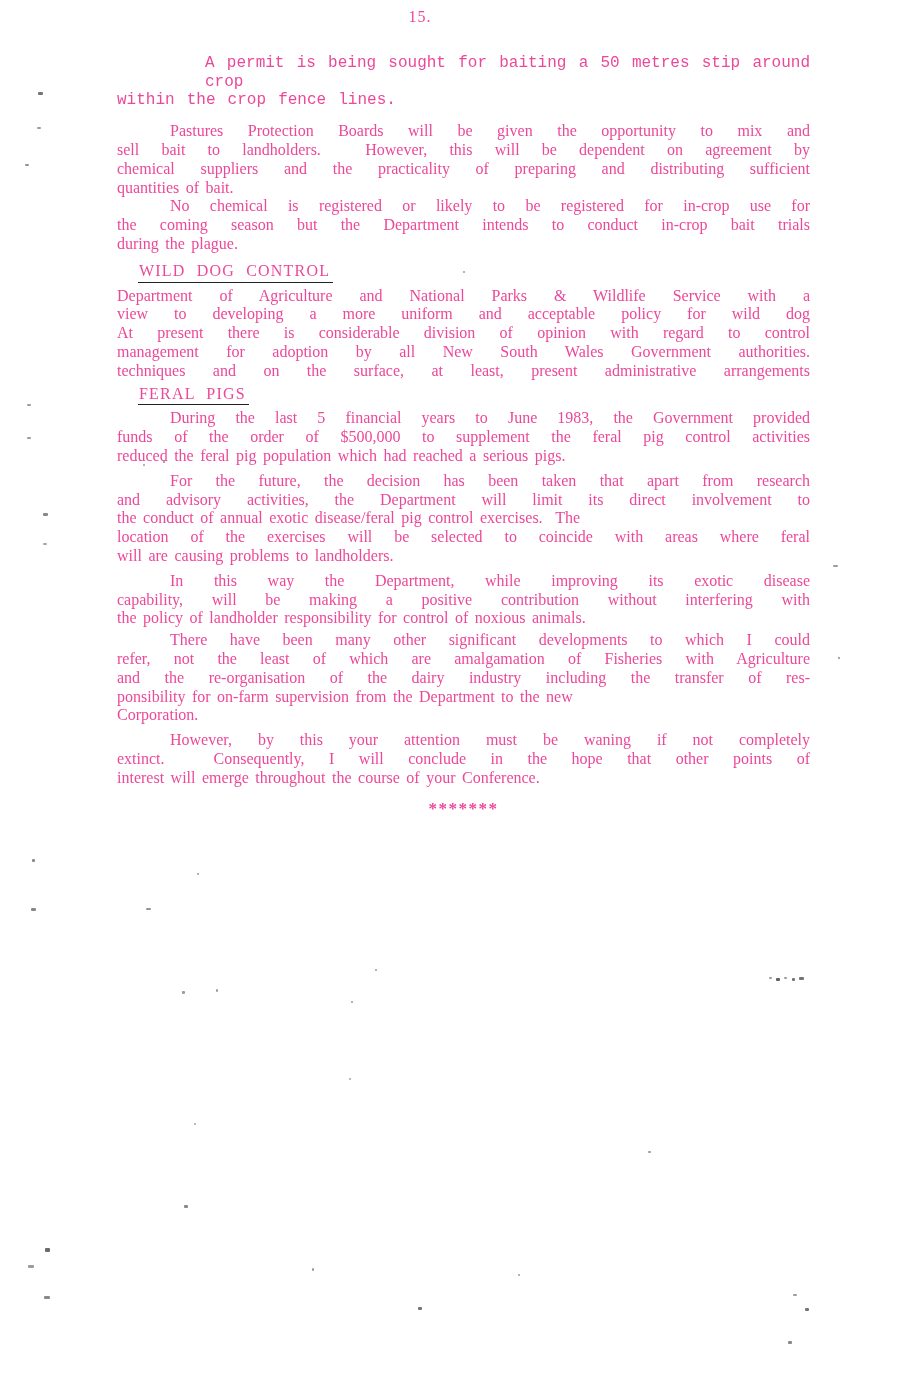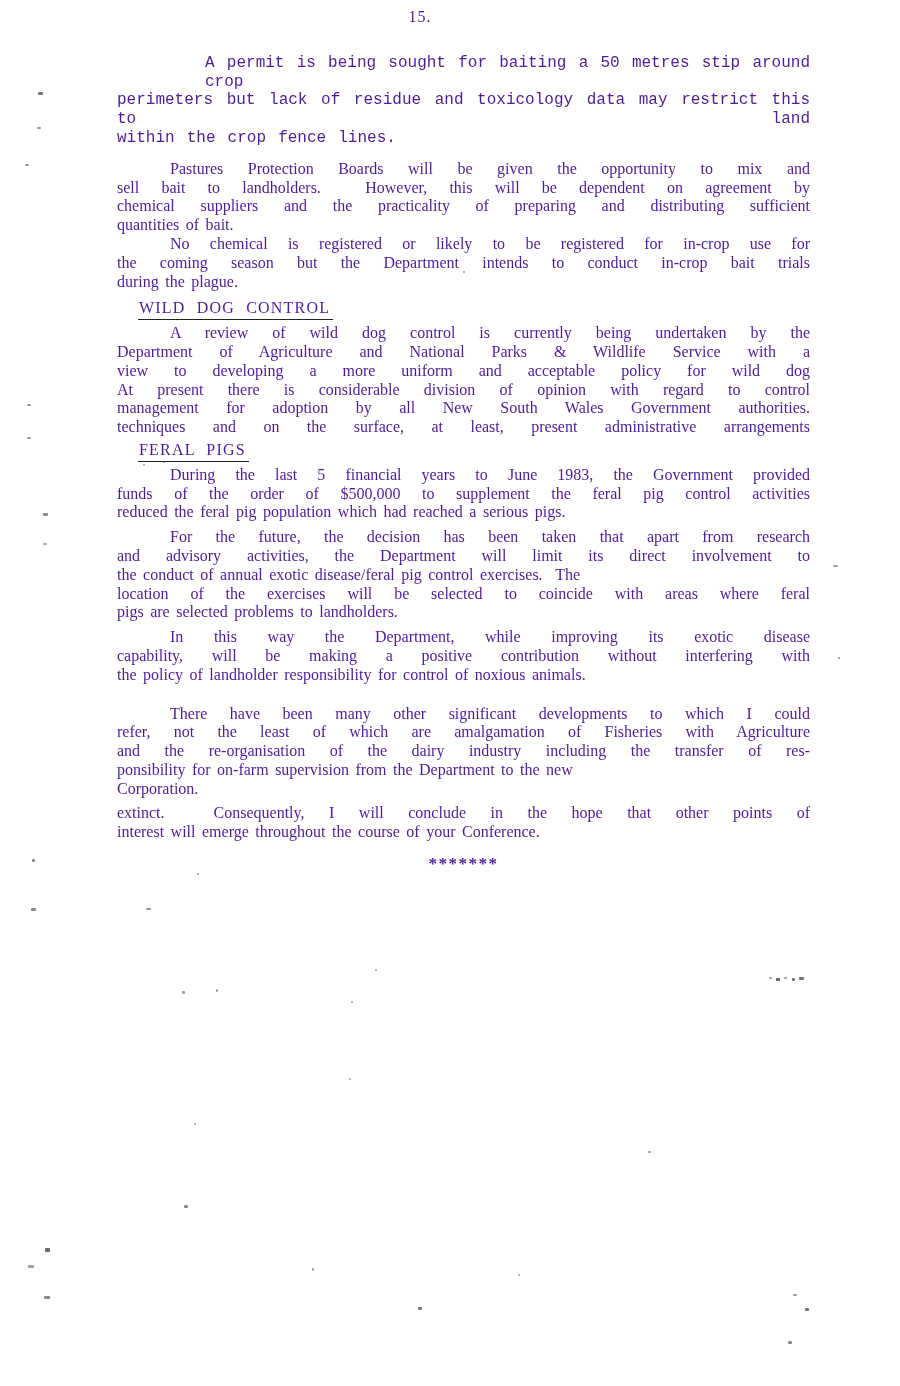--- a/index.html
+++ b/index.html
@@ -1,19 +1,19 @@
 <!DOCTYPE html>
 <html><head>
 <meta charset="utf-8">
 <style>
   html,body{margin:0;padding:0;background:#ffffff;}
   .page{
     position:relative;width:900px;height:1386px;background:#ffffff;
     font-family:"Liberation Serif","DejaVu Serif",serif;
-    color:#4c1d95;overflow:hidden;
+    color:#ec4899;overflow:hidden;
   }
   .content{position:absolute;left:117px;top:8px;width:693px;}
   .page-number{
     width:606px;text-align:center;font-size:16px;line-height:18.8px;
     letter-spacing:1px;
   }
   .section{font-size:16px;line-height:18.8px;word-spacing:2.5px;}
   .pline{text-align:justify;text-align-last:justify;}
   .pline.first{padding-left:53px;}
   .paragraph.deep .pline.first{padding-left:88px;}
@@ -31,69 +31,68 @@
 </head>
 <body>
 
 <div class="page">
   <div class="content">
     <div class="page-number">15.</div>
 
     <div>
         <div class="section paragraph deep" style="margin-top: 27px; font-family: Liberation Mono, monospace;">
           <div class="pline first">A permit is being sought for baiting a 50 metres stip around crop</div>
-          <div class="pline">perimeters but lack of residue and toxicology data may restrict this to land</div>
           <div class="pline last">within the crop fence lines.</div>
         </div>
         <div class="section paragraph" style="margin-top: 12px;">
           <div class="pline first">Pastures Protection Boards will be given the opportunity to mix and</div>
           <div class="pline">sell bait to landholders.&nbsp; However, this will be dependent on agreement by</div>
           <div class="pline">chemical suppliers and the practicality of preparing and distributing sufficient</div>
           <div class="pline last">quantities of bait.</div>
         </div>
         <div class="section paragraph" style="">
           <div class="pline first">No chemical is registered or likely to be registered for in-crop use for</div>
           <div class="pline">the coming season but the Department intends to conduct in-crop bait trials</div>
           <div class="pline last">during the plague.</div>
         </div>
         <div class="section heading" style="margin-top: 8px;"><span class="heading-text">WILD DOG CONTROL</span></div>
         <div class="section paragraph" style="margin-top: 4px;">
-          <div class="pline first">A review of wild dog control is currently being undertaken by the</div>
           <div class="pline">Department of Agriculture and National Parks &amp; Wildlife Service with a</div>
           <div class="pline">view to developing a more uniform and acceptable policy for wild dog</div>
           <div class="pline">At present there is considerable division of opinion with regard to control</div>
           <div class="pline">management for adoption by all New South Wales Government authorities.</div>
           <div class="pline">techniques and on the surface, at least, present administrative arrangements</div>
         </div>
         <div class="section heading" style="margin-top: 4px;"><span class="heading-text">FERAL PIGS</span></div>
         <div class="section paragraph" style="margin-top: 4px;">
           <div class="pline first">During the last 5 financial years to June 1983, the Government provided</div>
           <div class="pline">funds of the order of $500,000 to supplement the feral pig control activities</div>
           <div class="pline last">reduced the feral pig population which had reached a serious pigs.</div>
         </div>
         <div class="section paragraph" style="margin-top: 6px;">
           <div class="pline first">For the future, the decision has been taken that apart from research</div>
           <div class="pline">and advisory activities, the Department will limit its direct involvement to</div>
           <div class="pline nojust">the conduct of annual exotic disease/feral pig control exercises.&nbsp; The</div>
           <div class="pline">location of the exercises will be selected to coincide with areas where feral</div>
-          <div class="pline last">pigs are selected problems to landholders.</div>
+          <div class="pline last">will are causing problems to landholders.</div>
         </div>
         <div class="section paragraph" style="margin-top: 6px;">
           <div class="pline first">In this way the Department, while improving its exotic disease</div>
           <div class="pline">capability, will be making a positive contribution without interfering with</div>
           <div class="pline last">the policy of landholder responsibility for control of noxious animals.</div>
         </div>
-        <div class="section paragraph" style="margin-top: 20px;">
+        <div class="section paragraph" style="margin-top: 3px;">
           <div class="pline first">There have been many other significant developments to which I could</div>
           <div class="pline">refer, not the least of which are amalgamation of Fisheries with Agriculture</div>
           <div class="pline">and the re-organisation of the dairy industry including the transfer of res-</div>
           <div class="pline nojust">ponsibility for on-farm supervision from the Department to the new</div>
           <div class="pline last">Corporation.</div>
         </div>
         <div class="section paragraph" style="margin-top: 6px;">
+          <div class="pline first">However, by this your attention must be waning if not completely</div>
           <div class="pline">extinct.&nbsp; Consequently, I will conclude in the hope that other points of</div>
           <div class="pline last">interest will emerge throughout the course of your Conference.</div>
         </div>
       </div>
 
     <div class="separator">*******</div>
   </div>
   <div>
       <div class="speck" style="left: 38px; top: 92px; width: 5px; height: 3px; opacity: 0.7;"></div>
       <div class="speck" style="left: 37px; top: 127px; width: 4px; height: 2px; opacity: 0.5;"></div>

